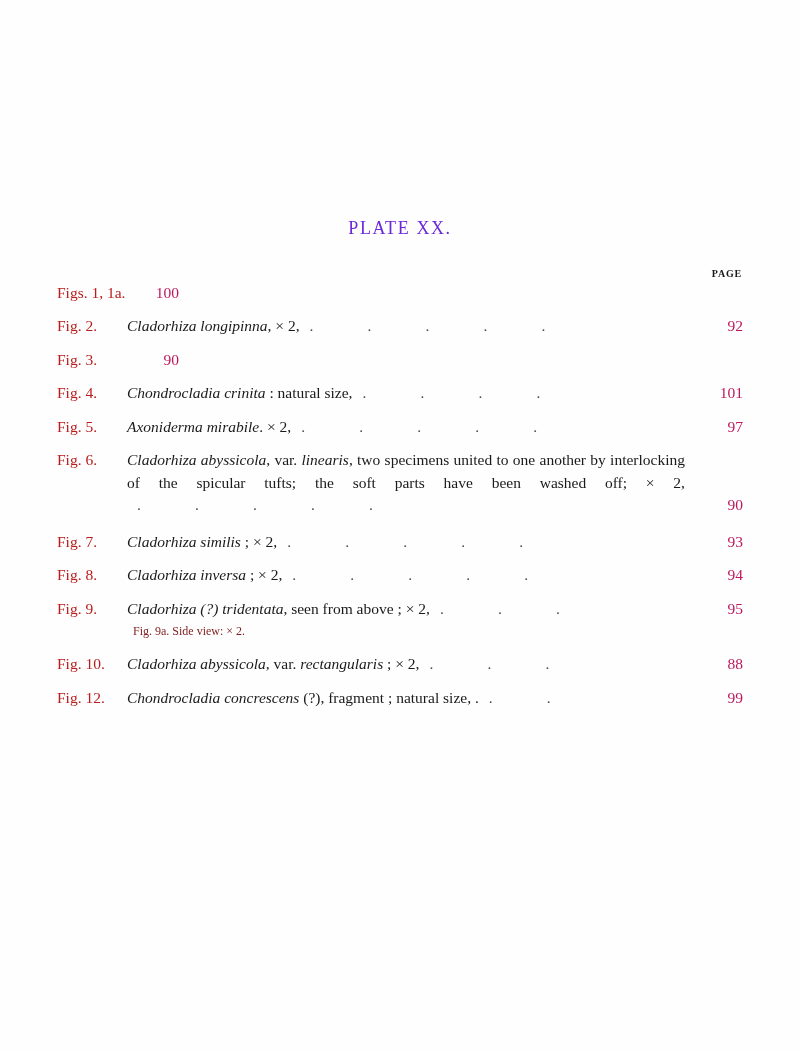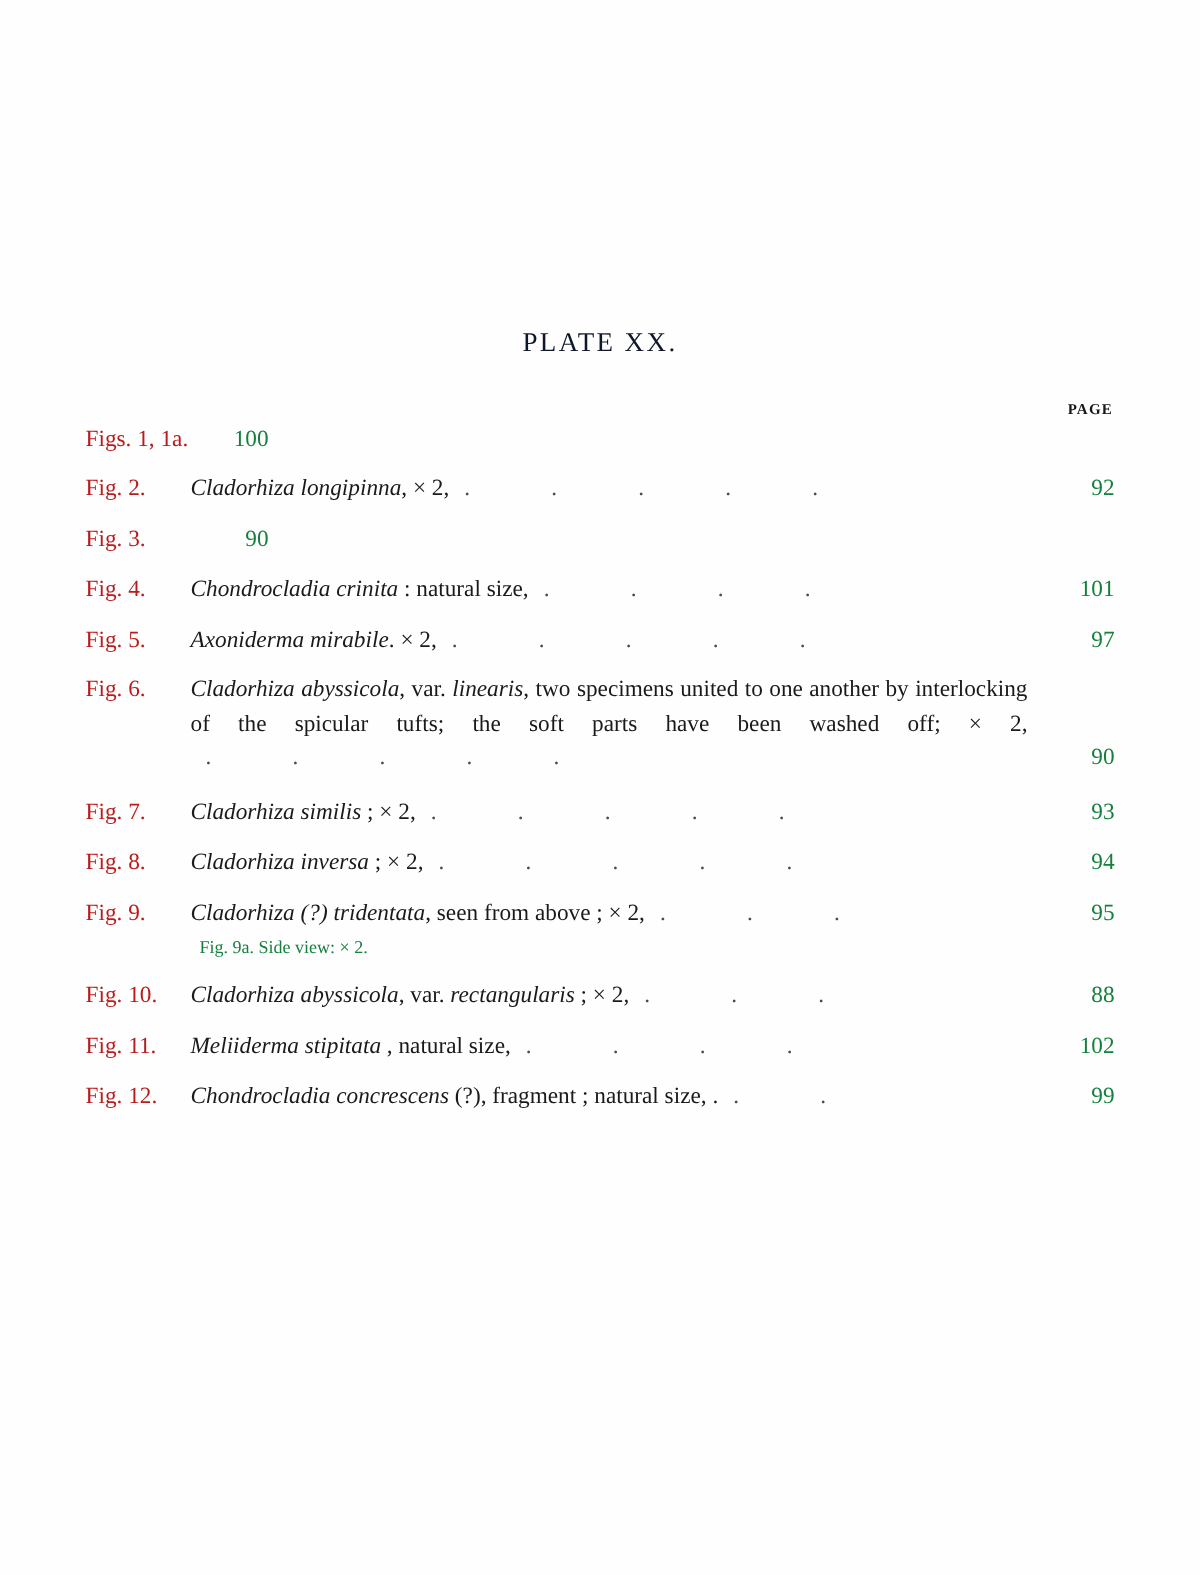--- a/index.html
+++ b/index.html
@@ -23,21 +23,21 @@
     background: #fefefe;
   }
   .plate-title {
     position: absolute;
     top: 218px;
     left: 0;
     width: 800px;
     text-align: center;
     font-size: 18px;
     letter-spacing: 1.6px;
-    color: #0f172a;
+    color: #6d28d9;
   }
   .page-col-header {
     position: absolute;
     top: 268px;
     right: 58px;
     font-size: 10px;
     letter-spacing: 0.8px;
     font-weight: bold;
     color: #17171a;
     margin-left: 33px;
@@ -64,21 +64,21 @@
   }
   .entry .body {
     flex: 1 1 auto;
     position: relative;
     padding-right: 6px;
   }
   .entry .pageno {
     flex: 0 0 52px;
     text-align: right;
     padding-right: 2px;
-    color: #15803d;
+    color: #be185d;
   }
   .it {
     font-style: italic;
   }
   .dots {
     display: inline-block;
     vertical-align: baseline;
     margin-left: 10px;
   }
   .dot {
@@ -88,21 +88,21 @@
     color: #4a4a4a;
   }
   .justified {
     text-align: justify;
   }
   .subnote {
     display: block;
     padding-left: 78px;
     font-size: 12px;
     margin-top: 4px;
-    color: #15803d;
+    color: #7f1d1d;
   }
   .entry.tall {
     margin-bottom: 14px;
   }
 </style>
 </head>
 <body>
 
 <div class="page">
 
@@ -180,27 +180,20 @@
     <div class="subnote" style="margin-bottom:14px;">Fig. 9a.  Side view:  × 2.</div>
 
     <div class="entry">
       <span class="figlabel">Fig. 10.</span>
       <span class="body">
         <span class="it">Cladorhiza abyssicola</span><span>, var. </span><span class="it">rectangularis</span><span> ;  × 2,</span><span class="dots"><span class="dot">.</span><span class="dot">.</span><span class="dot">.</span></span>
       </span>
       <span class="pageno">88</span>
     </div>
 
-    <div class="entry">
-      <span class="figlabel">Fig. 11.</span>
-      <span class="body">
-        <span class="it">Meliiderma stipitata</span><span> , natural size,</span><span class="dots"><span class="dot">.</span><span class="dot">.</span><span class="dot">.</span><span class="dot">.</span></span>
-      </span>
-      <span class="pageno">102</span>
-    </div>
 
     <div class="entry">
       <span class="figlabel">Fig. 12.</span>
       <span class="body">
         <span class="it">Chondrocladia concrescens</span><span> (?),  fragment ;  natural size, .</span><span class="dots"><span class="dot">.</span><span class="dot">.</span></span>
       </span>
       <span class="pageno">99</span>
     </div>
 
   </div>

